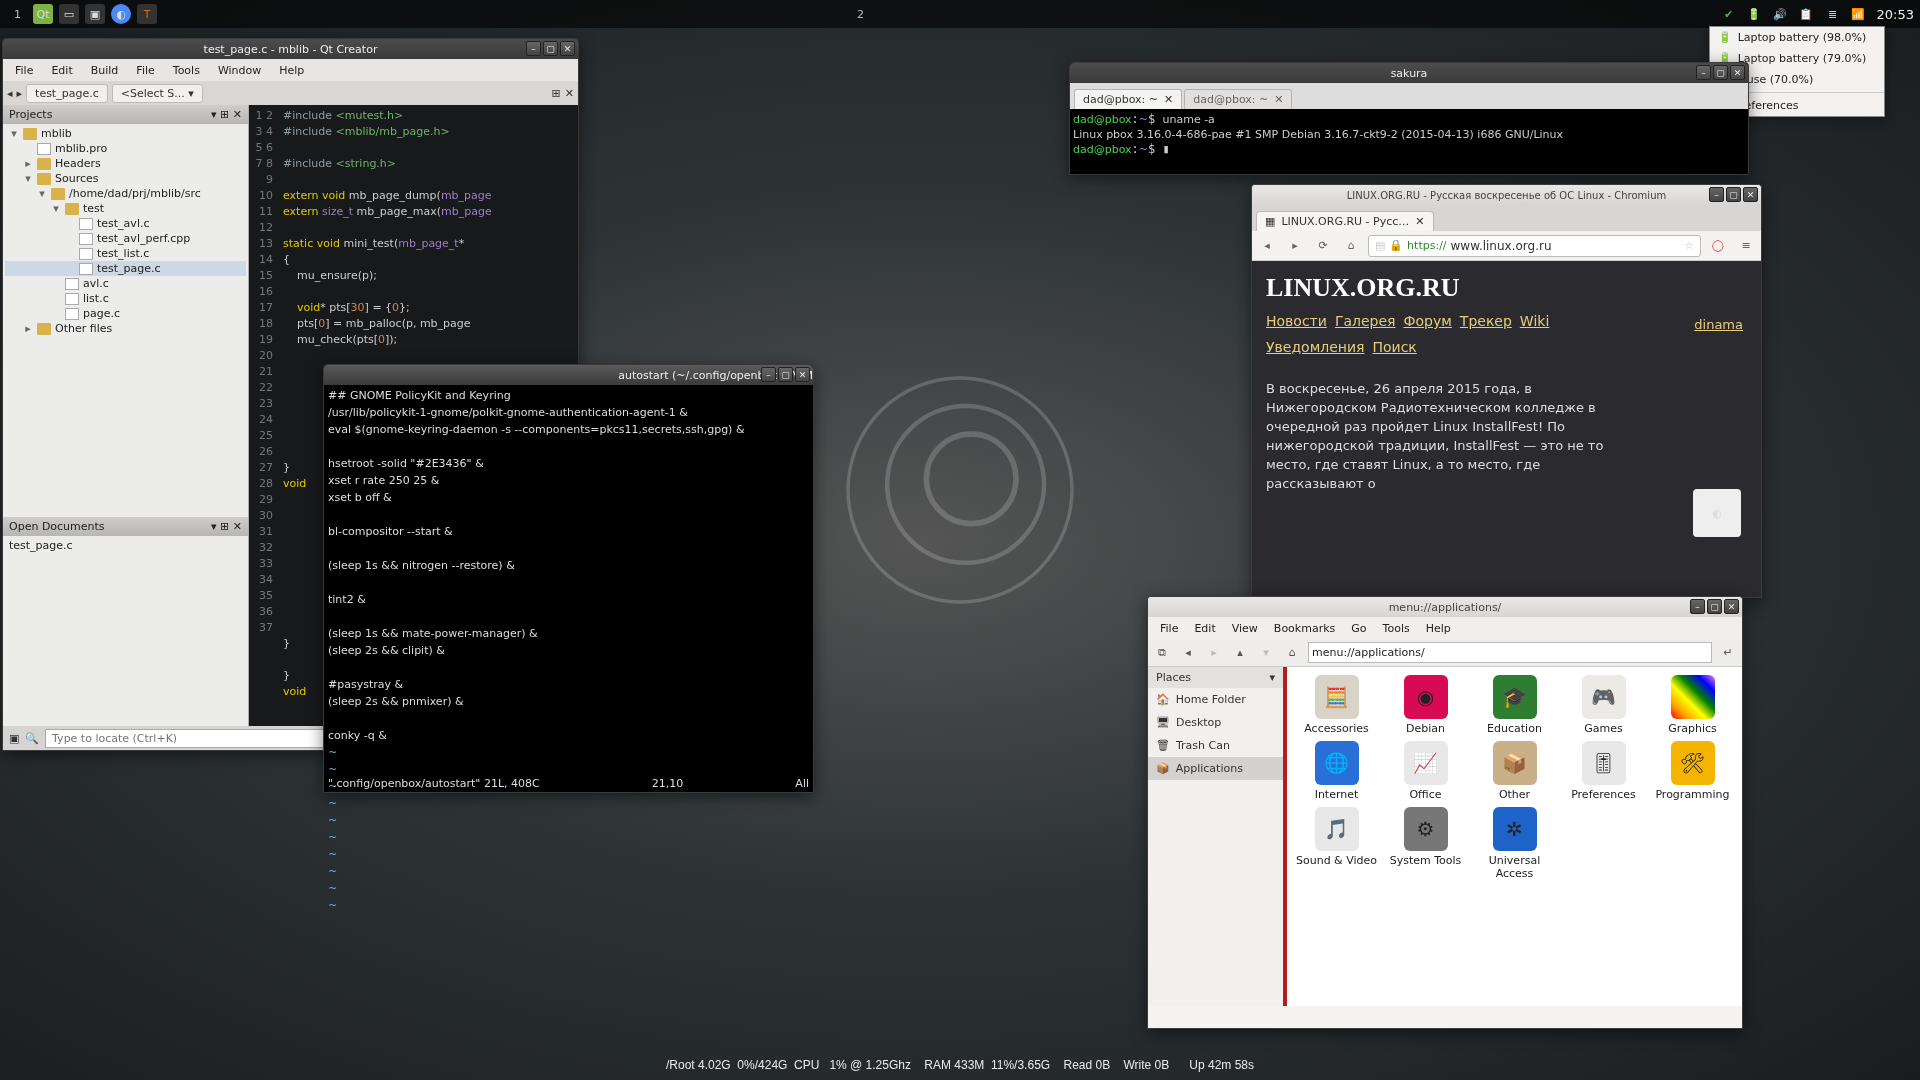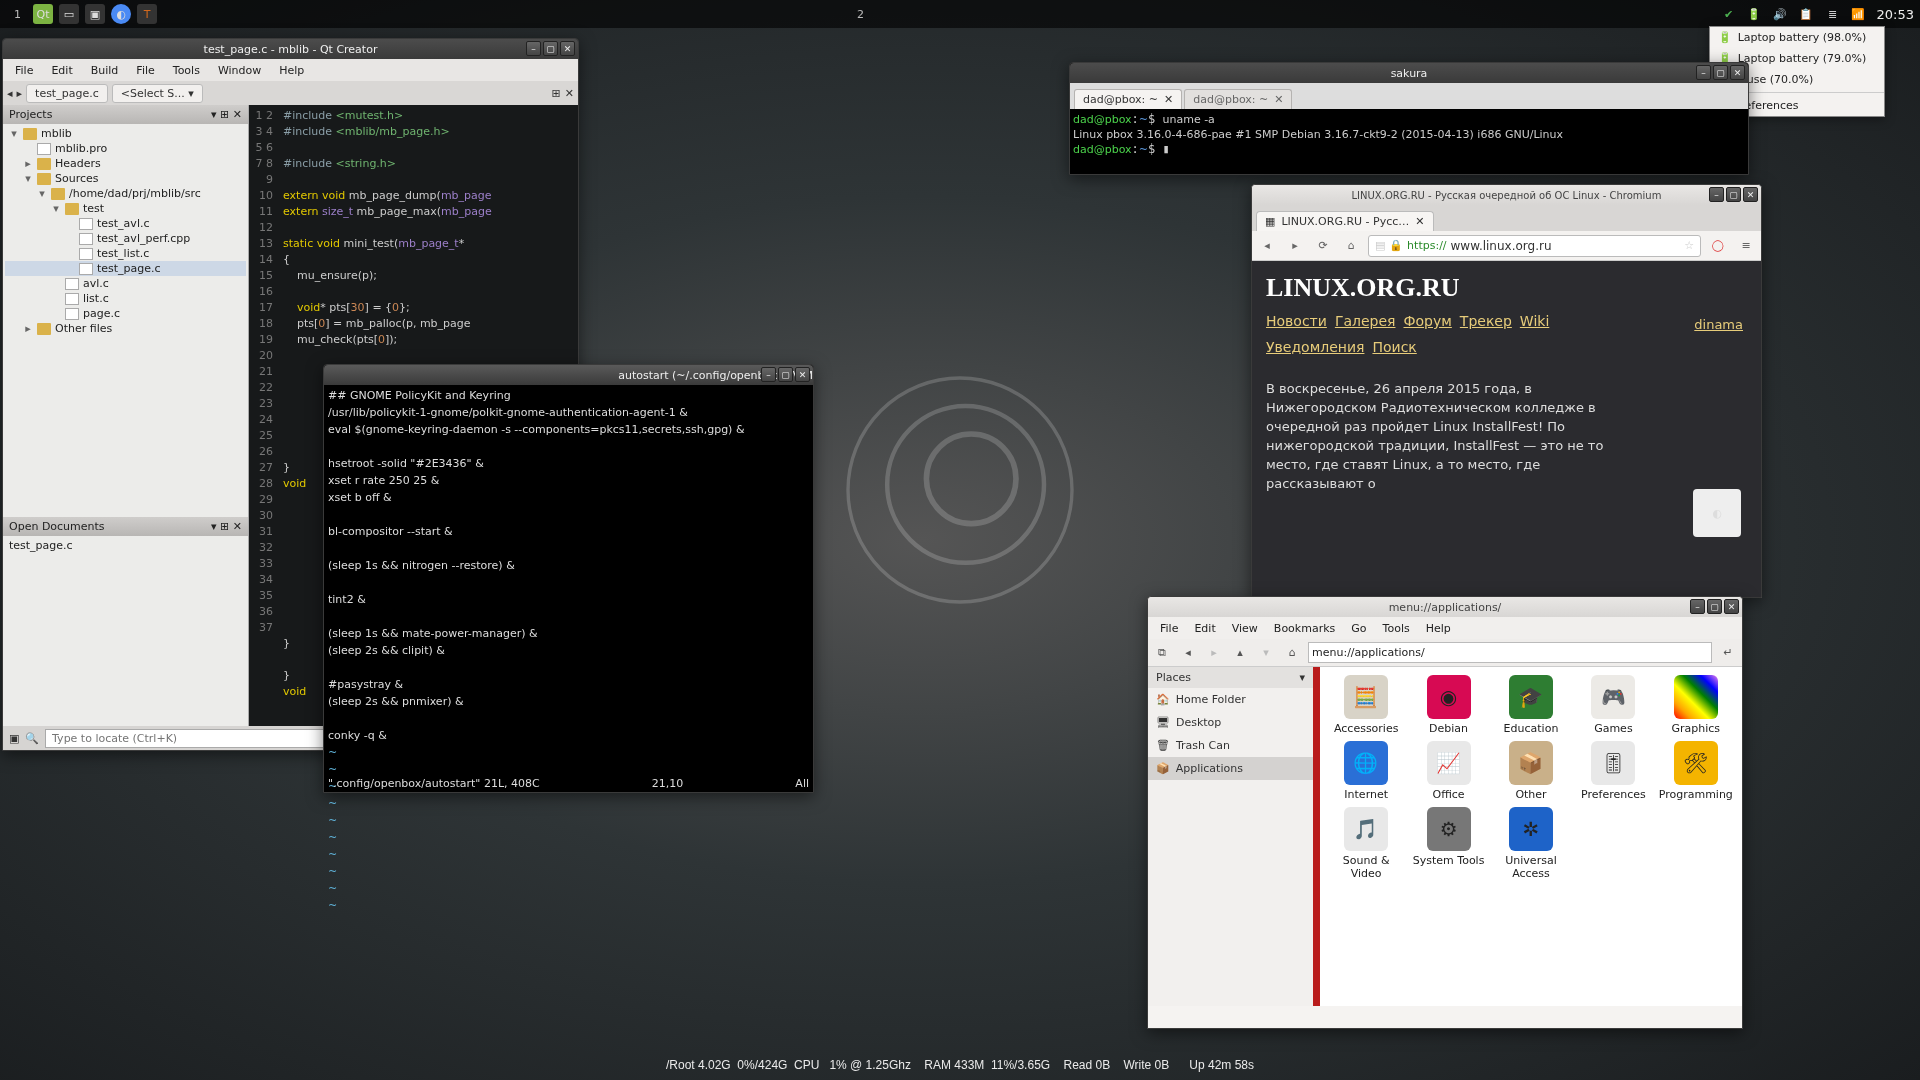--- a/index.html
+++ b/index.html
@@ -78,21 +78,21 @@
   .chr .body{margin-top:24px;font-size:13px;line-height:19px;color:#ddd;max-width:360px;}
   
   .fm{left:1147px;top:596px;width:596px;height:433px;background:#f5f3f1;}
   .fm .titlebar{background:linear-gradient(#e9e7e5,#d8d6d4);color:#444;}
   .fm .menubar{height:22px;background:#f1efed;display:flex;align-items:center;padding:0 4px;color:#222;}
   .fm .menubar span{padding:2px 8px;}
   .fm .tool{height:28px;background:#efedeb;display:flex;align-items:center;padding:0 4px;gap:6px;border-bottom:1px solid #ccc;}
   .fm .tool .ic{width:20px;height:20px;display:flex;align-items:center;justify-content:center;color:#555;}
   .fm .tool input{flex:1;border:1px solid #bbb;padding:3px;background:#fff;color:#222;}
   .fm .body{display:flex;height:calc(100% - 92px);}
-  .fm .side{width:172px;background:#f2f0ee;border-right:7px solid #b91c1c;}
+  .fm .side{width:139px;background:#f2f0ee;border-right:4px solid #b91c1c;}
   .fm .side .hdr{background:#e3e1df;padding:4px 8px;color:#333;display:flex;justify-content:space-between;}
   .fm .side .it{padding:5px 8px;display:flex;gap:6px;align-items:center;color:#333;}
   .fm .side .it.sel{background:#d4d2d0;}
   .fm .grid{flex:1;background:#fff;padding:8px;display:grid;grid-template-columns:repeat(5,1fr);gap:6px;align-content:start;}
   .fm .app{display:flex;flex-direction:column;align-items:center;gap:3px;color:#222;font-size:11px;text-align:center;}
   .fm .app .icn{width:44px;height:44px;border-radius:6px;display:flex;align-items:center;justify-content:center;font-size:20px;}
   .fm .status{height:22px;border-top:1px solid #ccc;display:flex;align-items:center;padding:0 8px;color:#333;background:#efedeb;}
   
   .pop{position:absolute;top:26px;right:35px;width:176px;background:#f4f2f0;border:1px solid #888;box-shadow:0 2px 10px rgba(0,0,0,.4);}
   .pop .it{display:flex;align-items:center;gap:6px;padding:4px 8px;color:#222;}
@@ -420,21 +420,21 @@
         <span>✕</span>
       </div>
   </div>
   <pre><span class="gr">dad@pbox</span>:<span class="bl">~</span>$ <span>uname -a</span>
 <span>Linux pbox 3.16.0-4-686-pae #1 SMP Debian 3.16.7-ckt9-2 (2015-04-13) i686 GNU/Linux</span>
 <span class="gr">dad@pbox</span>:<span class="bl">~</span>$ ▮</pre>
 </div>
 
 <div class="win chr">
   <div class="titlebar">
-    <span style="font-size:10px">LINUX.ORG.RU - Русская очередной об ОС Linux - Chromium</span>
+    <span style="font-size:10px">LINUX.ORG.RU - Русская воскресенье об ОС Linux - Chromium</span>
     <div class="tbtns">
       <div class="tbtn">–</div>
       <div class="tbtn">▢</div>
       <div class="tbtn">✕</div>
     </div>
   </div>
   <div class="tabs">
     <div class="tab">
         <span>▦</span>
         <span>LINUX.ORG.RU - Русс…</span>

